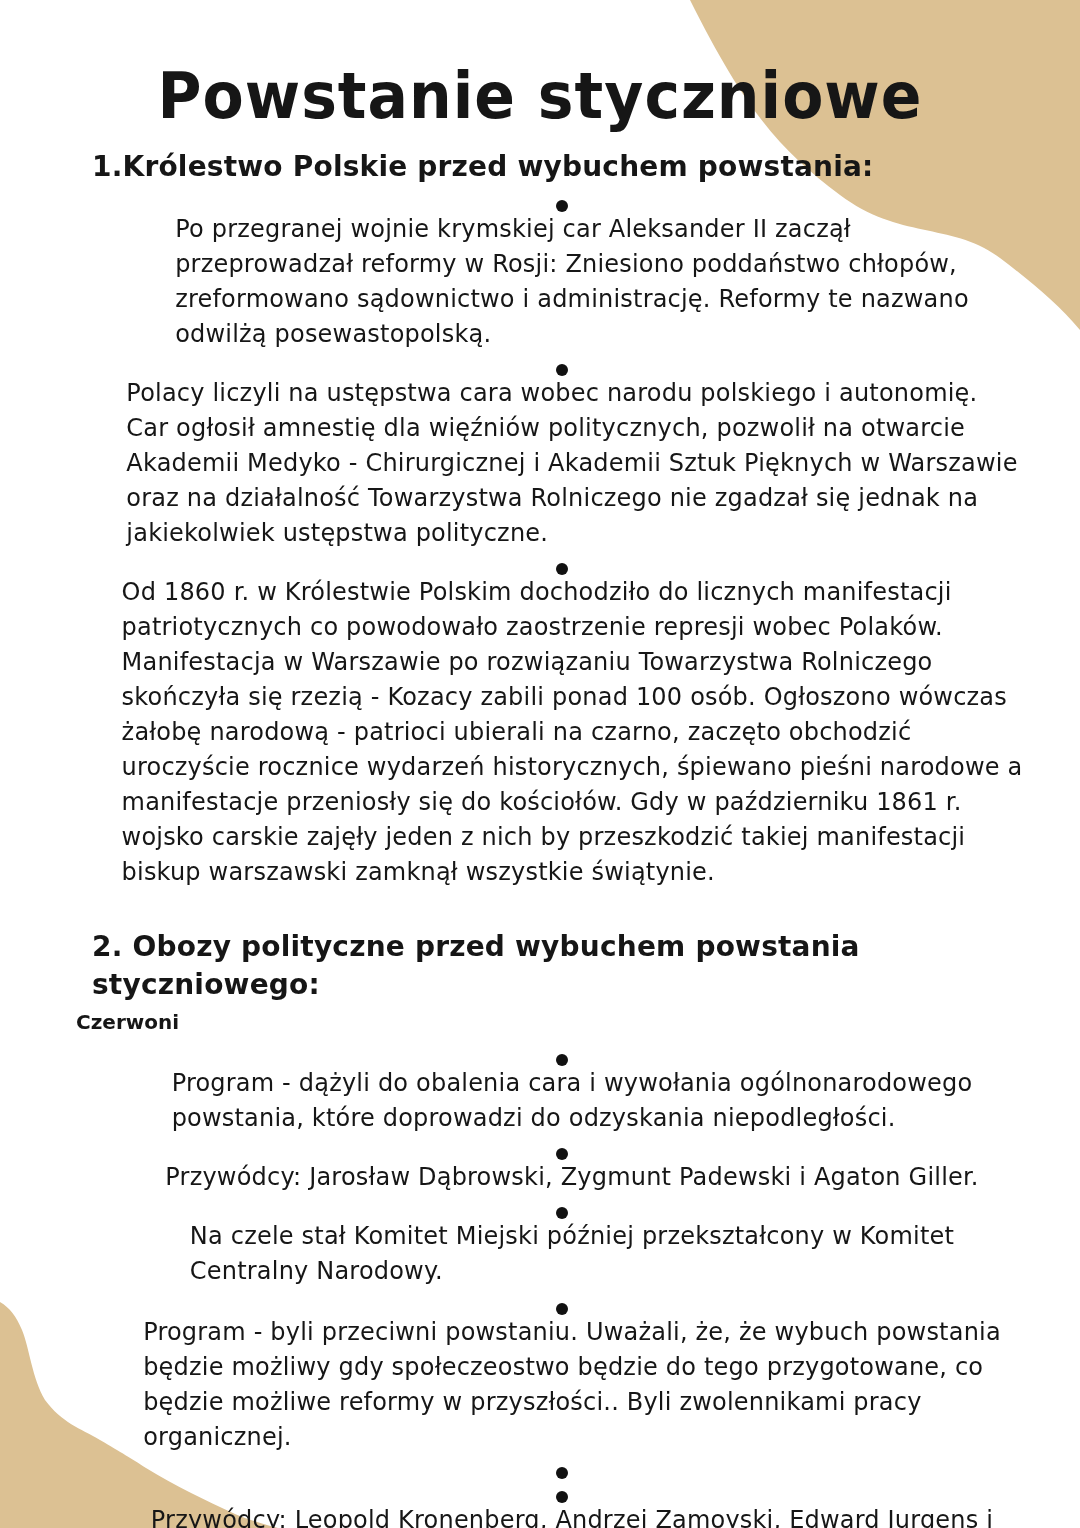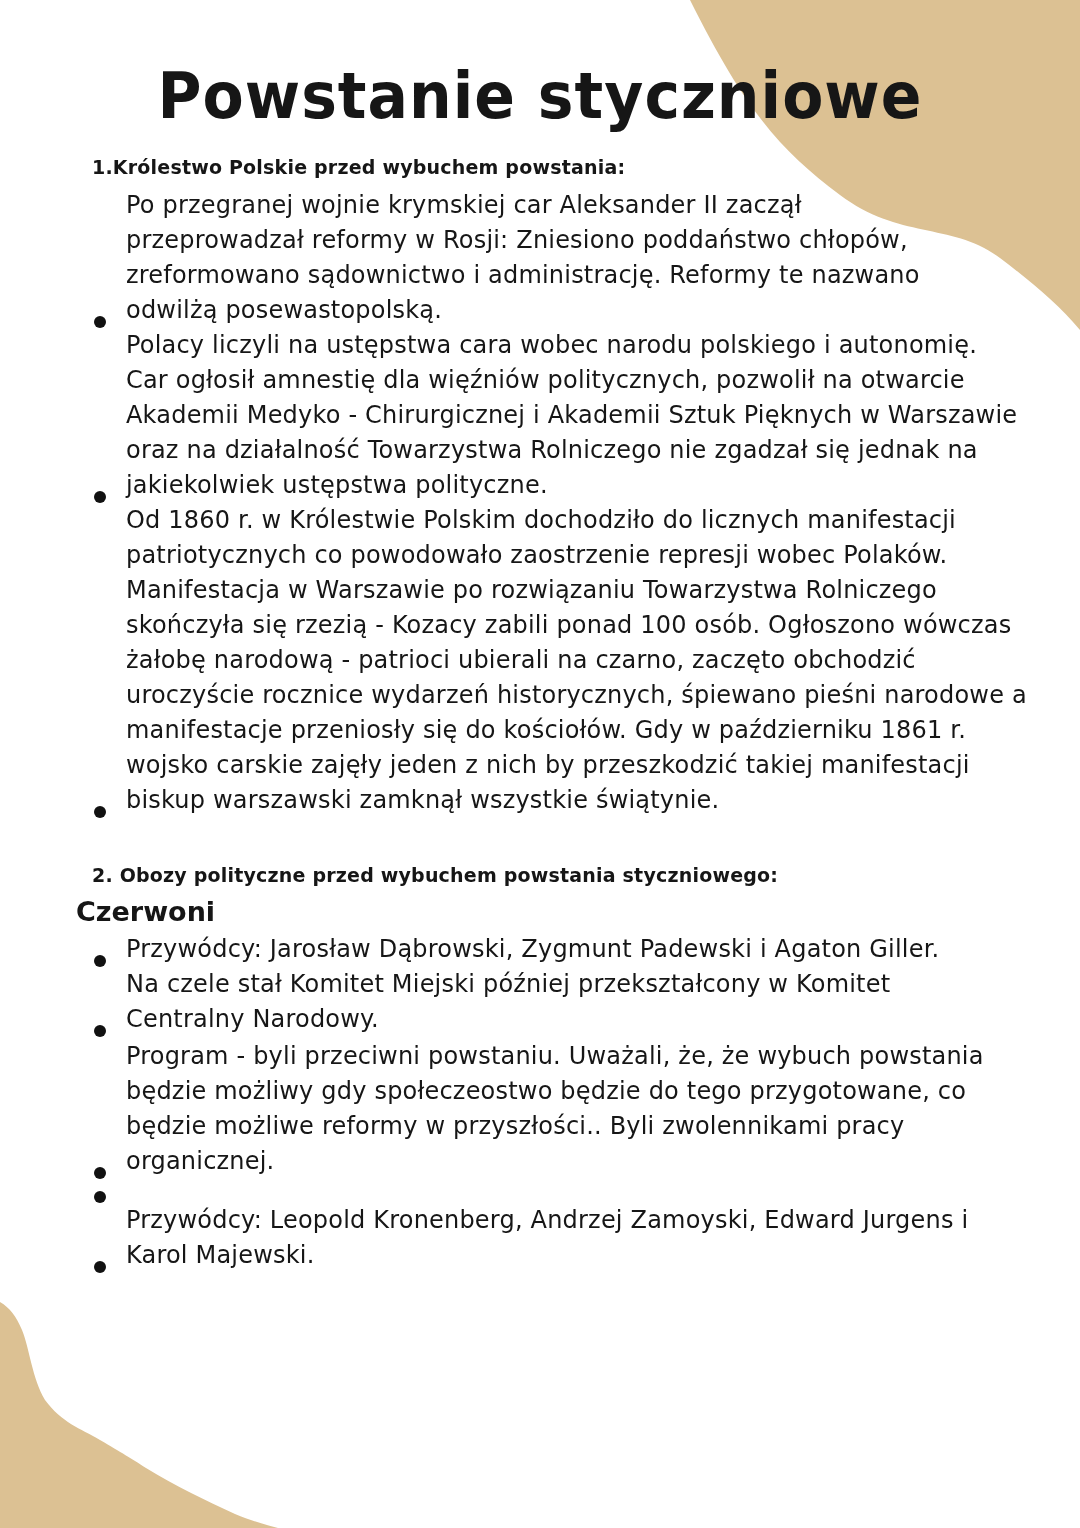--- a/index.html
+++ b/index.html
@@ -32,45 +32,46 @@
     margin-top: 56px;
     text-align: center;
     font-size: 60px;
     font-weight: 700;
     letter-spacing: 1px;
     line-height: 1.3;
     transform: scaleY(1.08);
   }
 
   .sec-heading {
-    font-size: 19px;
+    font-size: 28px;
     font-weight: 700;
     line-height: 38px;
     margin-top: 14px;
     padding-left: 92px;
     letter-spacing: 0.2px;
   }
   .sec-heading.second {
     margin-top: 38px;
   }
 
   .subheading {
-    font-size: 27px;
+    font-size: 20px;
     font-weight: 700;
     line-height: 36px;
     padding-left: 76px;
   }
 
   .bullets { margin: 2px 0 0 0; }
 
   .bullet {
     display: flex;
-    align-items: flex-end;
+    align-items: center;
     padding-left: 94px;
     padding-right: 30px;
+    flex-direction: column;
   }
   .dot {
     flex: 0 0 auto;
     width: 12px;
     height: 12px;
     border-radius: 50%;
     background: #111111;
     margin-top: 12px;
     margin-right: 20px;
   }
@@ -130,20 +131,25 @@
       </div>
     </div>
 
     <div class="sec-heading second">2. Obozy polityczne przed wybuchem powstania styczniowego:</div>
 
     <div class="subheading">Czerwoni</div>
 
     <div class="bullets">
       <div class="bullet">
         <span class="dot"></span>
+        <span class="btext">Program - dążyli do obalenia cara i wywołania ogólnonarodowego
+powstania, które doprowadzi do odzyskania niepodległości.</span>
+      </div>
+      <div class="bullet">
+        <span class="dot"></span>
         <span class="btext">Przywódcy: Jarosław Dąbrowski, Zygmunt Padewski i Agaton Giller.</span>
       </div>
       <div class="bullet">
         <span class="dot"></span>
         <span class="btext">Na czele stał Komitet Miejski później przekształcony w Komitet
 Centralny Narodowy.</span>
       </div>
     </div>
 
 

